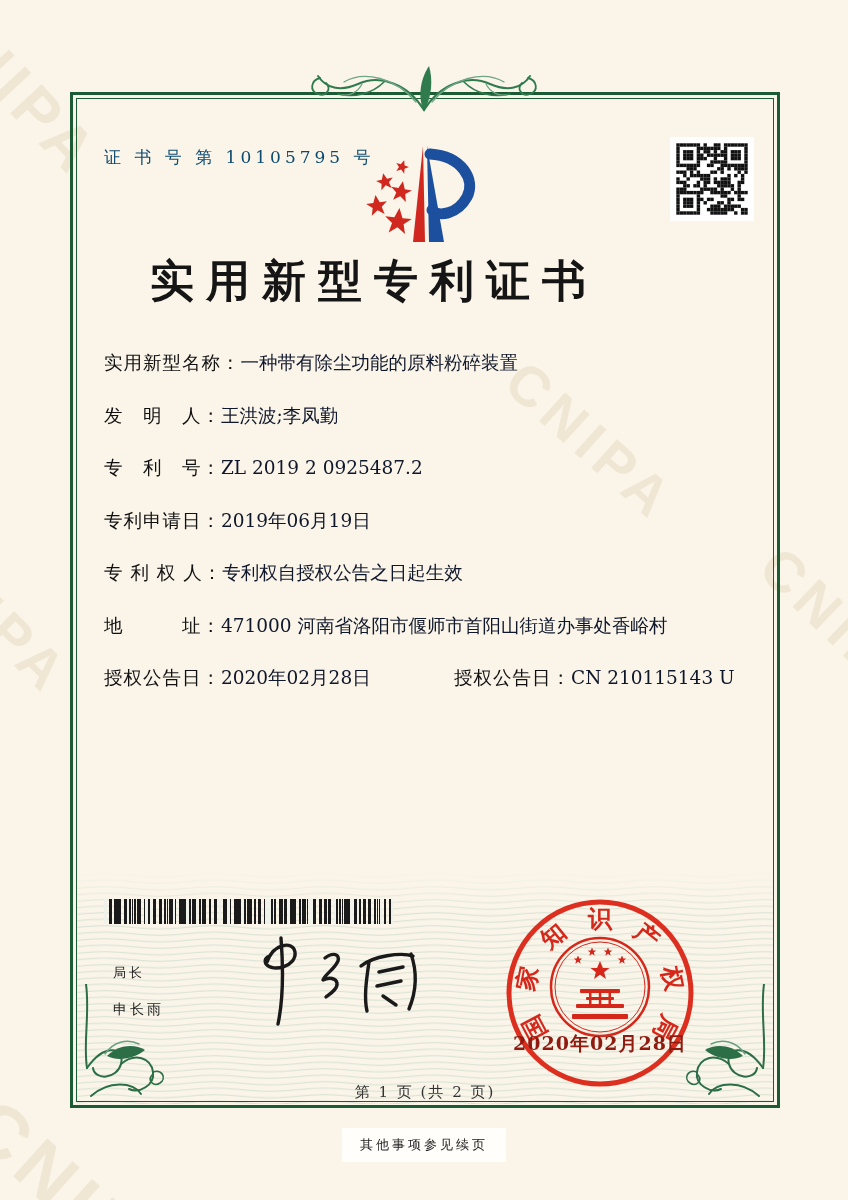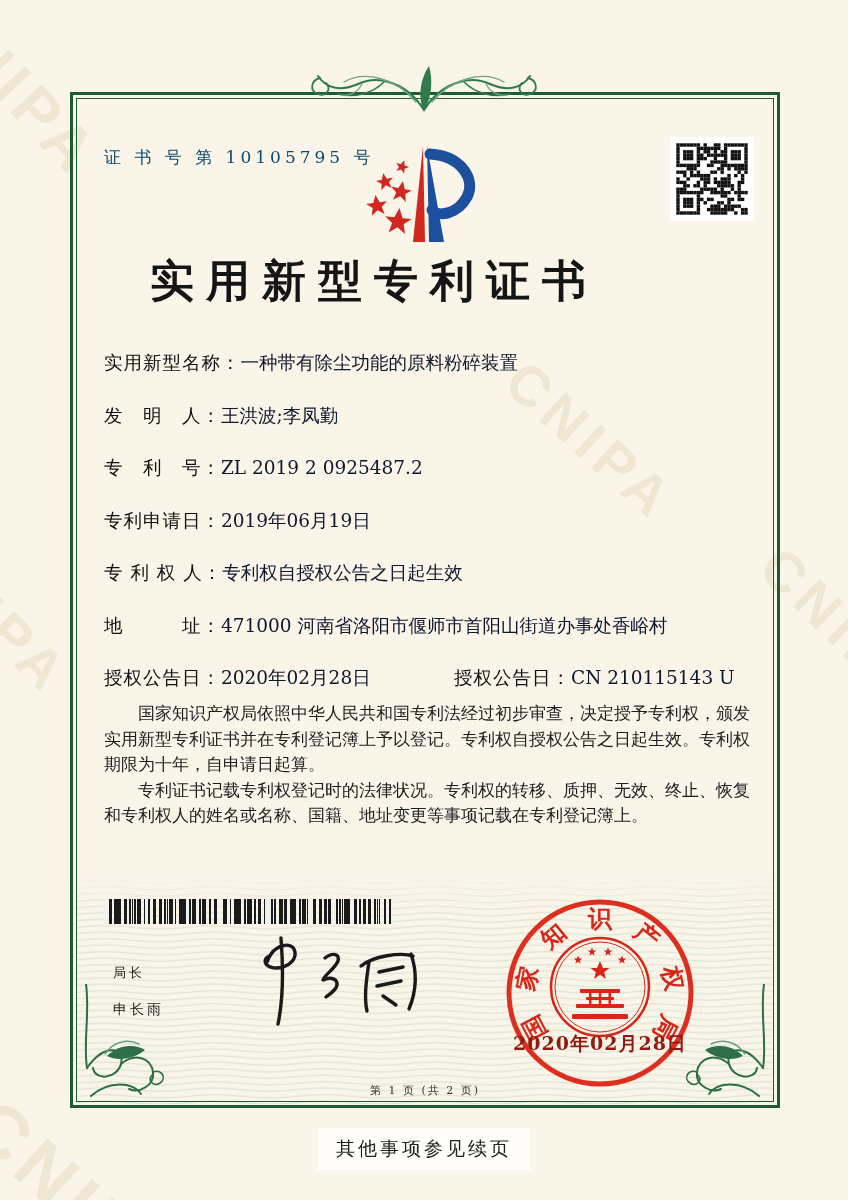--- a/index.html
+++ b/index.html
@@ -58,24 +58,24 @@
       repeating-linear-gradient(90deg,#1a1a1a 0 2px,rgba(0,0,0,0) 2px 5px),
       repeating-linear-gradient(90deg,#1a1a1a 0 1px,rgba(0,0,0,0) 1px 7px),
       repeating-linear-gradient(90deg,#1a1a1a 0 3px,rgba(0,0,0,0) 3px 11px);
   }
   .sig-title{position:absolute;left:113px;top:964px;font-size:13px;letter-spacing:3px;color:#222;}
   .sig-name{position:absolute;left:113px;top:1001px;font-size:14px;letter-spacing:3px;color:#222;text-align:right;}
   .signature{position:absolute;left:233px;top:926px;}
   .seal{position:absolute;left:502px;top:895px;overflow:visible;}
   .seal-char{font-family:"DejaVu Serif",serif;font-size:24px;font-weight:bold;fill:#d5281b;}
   .seal-date{font-family:"DejaVu Serif",serif;font-size:19px;font-weight:bold;fill:#8e1a10;letter-spacing:1px;}
-  .page-info{position:absolute;left:70px;top:1083px;width:710px;text-align:center;font-size:11px;letter-spacing:2px;color:#333;}
+  .page-info{position:absolute;left:70px;top:1083px;width:710px;text-align:center;font-size:15px;letter-spacing:2px;color:#333;}
   .foot-note{
     position:absolute;left:424px;top:1128px;transform:translateX(-50%);
-    background:#fffefb;padding:8px 18px;font-size:19px;letter-spacing:3px;color:#222;
+    background:#fffefb;padding:8px 18px;font-size:13px;letter-spacing:3px;color:#222;
   }
 </style>
 </head>
 <body>
 
 <div class="page">
 
   <div class="wm wm1">CNIPA</div>
   <div class="wm wm2">CNIPA</div>
   <div class="wm wm3">CNIPA</div>
@@ -424,24 +424,20 @@
   <div class="fields">
     <div class="frow"><span class="flabel">实用新型名称：</span><span class="fvalue">一种带有除尘功能的原料粉碎装置</span></div>
     <div class="frow"><span class="flabel">发　明　人：</span><span class="fvalue">王洪波;李凤勤</span></div>
     <div class="frow"><span class="flabel">专　利　号：</span><span class="fvalue">ZL 2019 2 0925487.2</span></div>
     <div class="frow"><span class="flabel">专利申请日：</span><span class="fvalue">2019年06月19日</span></div>
     <div class="frow"><span class="flabel">专 利 权 人：</span><span class="fvalue">专利权自授权公告之日起生效</span></div>
     <div class="frow"><span class="flabel">地　　　址：</span><span class="fvalue">471000 河南省洛阳市偃师市首阳山街道办事处香峪村</span></div>
     <div class="frow"><span class="flabel">授权公告日：</span><span class="fvalue fv-fixed">2020年02月28日</span><span class="flabel">授权公告日：</span><span class="fvalue">CN 210115143 U</span></div>
   </div>
 
-  <div class="paras">
-    <p>国家知识产权局依照中华人民共和国专利法经过初步审查，决定授予专利权，颁发实用新型专利证书并在专利登记簿上予以登记。专利权自授权公告之日起生效。专利权期限为十年，自申请日起算。</p>
-    <p>专利证书记载专利权登记时的法律状况。专利权的转移、质押、无效、终止、恢复和专利权人的姓名或名称、国籍、地址变更等事项记载在专利登记簿上。</p>
-  </div>
 
   <div class="barcode"></div>
 
   <div class="sig-title">局长</div>
   <div class="sig-name">申长雨</div>
   <svg class="signature" width="215" height="108" viewBox="0 0 215 108">
     <g fill="none" stroke="#1a1a1a" stroke-width="3.4" stroke-linecap="round" stroke-linejoin="round">
       <path d="M34,36 C40,18 60,14 62,26 C64,40 40,47 33,38 C31,34 33,31 37,30"></path>
       <path d="M48,12 C50,38 51,70 45,98"></path>
       <path d="M92,32 C100,26 107,28 105,35 C101,44 92,48 90,54 C96,51 103,52 104,57 C105,63 97,68 93,71"></path>

